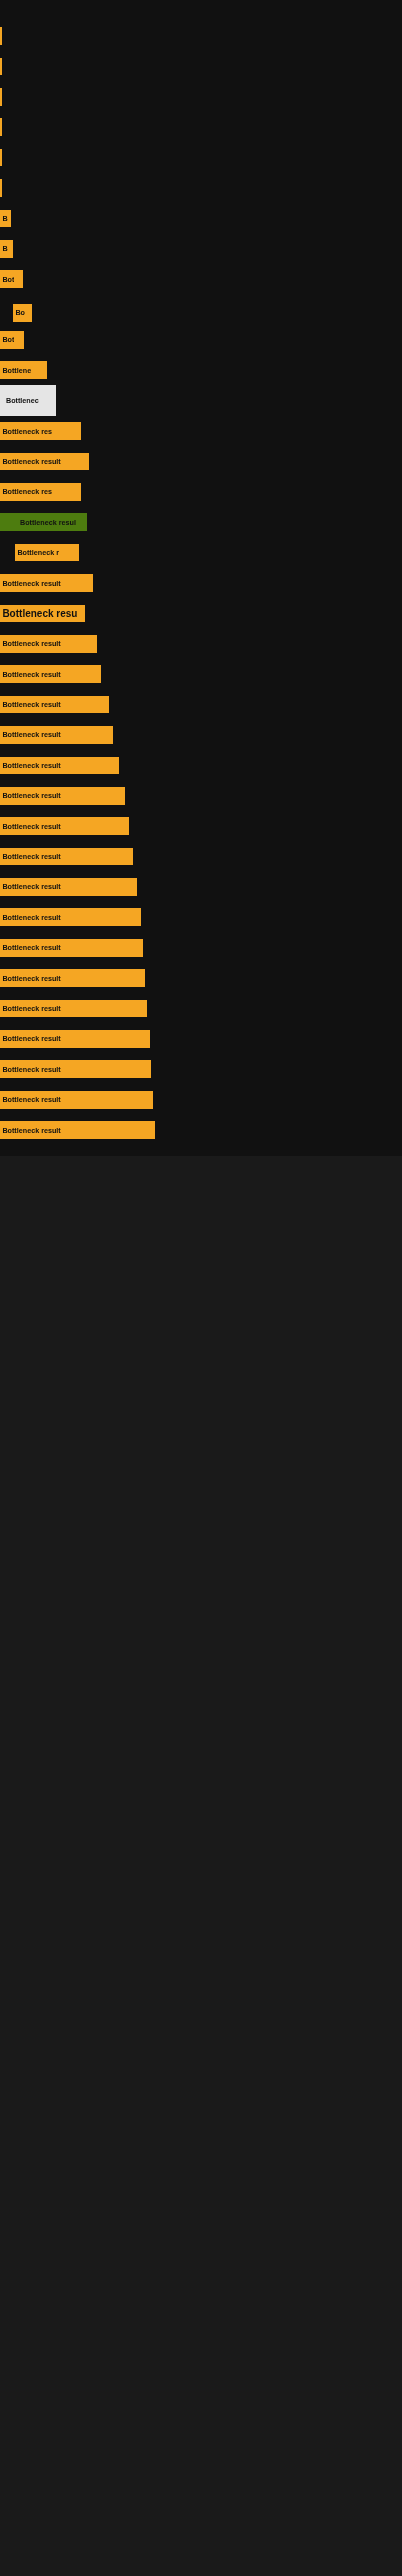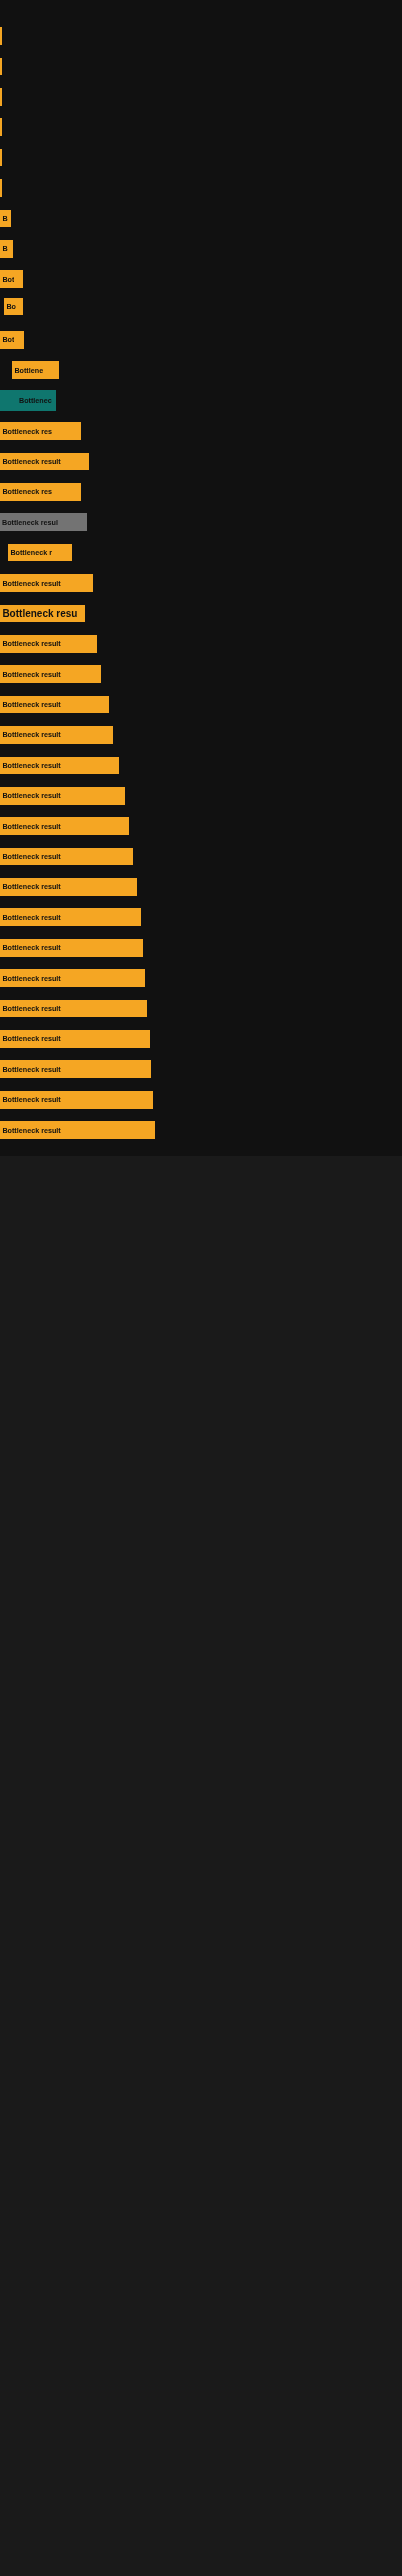--- a/index.html
+++ b/index.html
@@ -94,61 +94,61 @@
         <div class="bar-row" style="padding-left: 0px; margin-bottom: 6.4px; height: 24px; display: flex; align-items: center;">
           <div class="bar-fill" style="width: 13px; height: 17.7px; background-color: rgb(245, 166, 35); display: flex; align-items: center; padding-left: 2.4px; min-width: 13px;">
             <span class="bar-text" style="color: rgb(17, 17, 17); font-size: 7.2px; font-weight: bold; white-space: nowrap; overflow: hidden;">B</span>
           </div>
         </div>
         <div class="bar-row" style="padding-left: 0px; margin-bottom: 6.4px; height: 24px; display: flex; align-items: center;">
           <div class="bar-fill" style="width: 22.5px; height: 17.7px; background-color: rgb(245, 166, 35); display: flex; align-items: center; padding-left: 2.4px; min-width: 22.5px;">
             <span class="bar-text" style="color: rgb(17, 17, 17); font-size: 7.2px; font-weight: bold; white-space: nowrap; overflow: hidden;">Bot</span>
           </div>
         </div>
-        <div class="bar-row" style="padding-left: 4px; margin-bottom: 6.4px; height: 24px; display: flex; align-items: flex-start;">
+        <div class="bar-row" style="padding-left: 13px; margin-bottom: 6.4px; height: 24px; display: flex; align-items: flex-end;">
           <div class="bar-fill" style="width: 19.3px; height: 17.7px; background-color: rgb(245, 166, 35); display: flex; align-items: center; padding-left: 2.4px; min-width: 19.3px;">
             <span class="bar-text" style="color: rgb(17, 17, 17); font-size: 7.2px; font-weight: bold; white-space: nowrap; overflow: hidden;">Bo</span>
           </div>
         </div>
         <div class="bar-row" style="padding-left: 0px; margin-bottom: 6.4px; height: 24px; display: flex; align-items: center;">
           <div class="bar-fill" style="width: 24px; height: 17.7px; background-color: rgb(245, 166, 35); display: flex; align-items: center; padding-left: 2.4px; min-width: 24px;">
             <span class="bar-text" style="color: rgb(17, 17, 17); font-size: 7.2px; font-weight: bold; white-space: nowrap; overflow: hidden;">Bot</span>
           </div>
         </div>
-        <div class="bar-row" style="padding-left: 12px; margin-bottom: 6.4px; height: 24px; display: flex; align-items: center;">
+        <div class="bar-row" style="padding-left: 0px; margin-bottom: 6.4px; height: 24px; display: flex; align-items: center;">
           <div class="bar-fill" style="width: 47px; height: 17.7px; background-color: rgb(245, 166, 35); display: flex; align-items: center; padding-left: 2.4px; min-width: 47px;">
             <span class="bar-text" style="color: rgb(17, 17, 17); font-size: 7.2px; font-weight: bold; white-space: nowrap; overflow: hidden;">Bottlene</span>
           </div>
         </div>
         <div class="bar-row" style="padding-left: 0px; margin-bottom: 6.4px; height: 24px; display: flex; align-items: center;">
-          <div class="bar-fill" style="width: 56px; height: 21px; background-color: #0f766e; display: flex; align-items: center; padding-left: 19px; min-width: 56px;">
+          <div class="bar-fill" style="width: 56px; height: 31px; background-color: #e5e5e5; display: flex; align-items: center; padding-left: 6px; min-width: 56px;">
             <span class="bar-text" style="color: rgb(17, 17, 17); font-size: 7.2px; font-weight: bold; white-space: nowrap; overflow: hidden;">Bottlenec</span>
           </div>
         </div>
         <div class="bar-row" style="padding-left: 0px; margin-bottom: 6.4px; height: 24px; display: flex; align-items: center;">
           <div class="bar-fill" style="width: 81px; height: 17.7px; background-color: rgb(245, 166, 35); display: flex; align-items: center; padding-left: 2.4px; min-width: 81px;">
             <span class="bar-text" style="color: rgb(17, 17, 17); font-size: 7.2px; font-weight: bold; white-space: nowrap; overflow: hidden;">Bottleneck res</span>
           </div>
         </div>
         <div class="bar-row" style="padding-left: 0px; margin-bottom: 6.4px; height: 24px; display: flex; align-items: center;">
           <div class="bar-fill" style="width: 89px; height: 17.7px; background-color: rgb(245, 166, 35); display: flex; align-items: center; padding-left: 2.4px; min-width: 89px;">
             <span class="bar-text" style="color: rgb(17, 17, 17); font-size: 7.2px; font-weight: bold; white-space: nowrap; overflow: hidden;">Bottleneck result</span>
           </div>
         </div>
         <div class="bar-row" style="padding-left: 0px; margin-bottom: 6.4px; height: 24px; display: flex; align-items: center;">
           <div class="bar-fill" style="width: 81px; height: 17.7px; background-color: rgb(245, 166, 35); display: flex; align-items: center; padding-left: 2.4px; min-width: 81px;">
             <span class="bar-text" style="color: rgb(17, 17, 17); font-size: 7.2px; font-weight: bold; white-space: nowrap; overflow: hidden;">Bottleneck res</span>
           </div>
         </div>
         <div class="bar-row" style="padding-left: 0px; margin-bottom: 6.4px; height: 24px; display: flex; align-items: center;">
-          <div class="bar-fill" style="width: 87px; height: 17.7px; background-color: #737373; display: flex; align-items: center; padding-left: 2px; min-width: 87px;">
+          <div class="bar-fill" style="width: 87px; height: 17.7px; background-color: #4d7c0f; display: flex; align-items: center; padding-left: 20px; min-width: 87px;">
             <span class="bar-text" style="color: rgb(17, 17, 17); font-size: 7.2px; font-weight: bold; white-space: nowrap; overflow: hidden;">Bottleneck resul</span>
           </div>
         </div>
-        <div class="bar-row" style="padding-left: 8px; margin-bottom: 6.4px; height: 24px; display: flex; align-items: center;">
+        <div class="bar-row" style="padding-left: 15px; margin-bottom: 6.4px; height: 24px; display: flex; align-items: center;">
           <div class="bar-fill" style="width: 64px; height: 17.7px; background-color: rgb(245, 166, 35); display: flex; align-items: center; padding-left: 2.4px; min-width: 64px;">
             <span class="bar-text" style="color: rgb(17, 17, 17); font-size: 7.2px; font-weight: bold; white-space: nowrap; overflow: hidden;">Bottleneck r</span>
           </div>
         </div>
         <div class="bar-row" style="padding-left: 0px; margin-bottom: 6.4px; height: 24px; display: flex; align-items: center;">
           <div class="bar-fill" style="width: 93px; height: 17.7px; background-color: rgb(245, 166, 35); display: flex; align-items: center; padding-left: 2.4px; min-width: 93px;">
             <span class="bar-text" style="color: rgb(17, 17, 17); font-size: 7.2px; font-weight: bold; white-space: nowrap; overflow: hidden;">Bottleneck result</span>
           </div>
         </div>
         <div class="bar-row" style="padding-left: 0px; margin-bottom: 6.4px; height: 24px; display: flex; align-items: center;">

